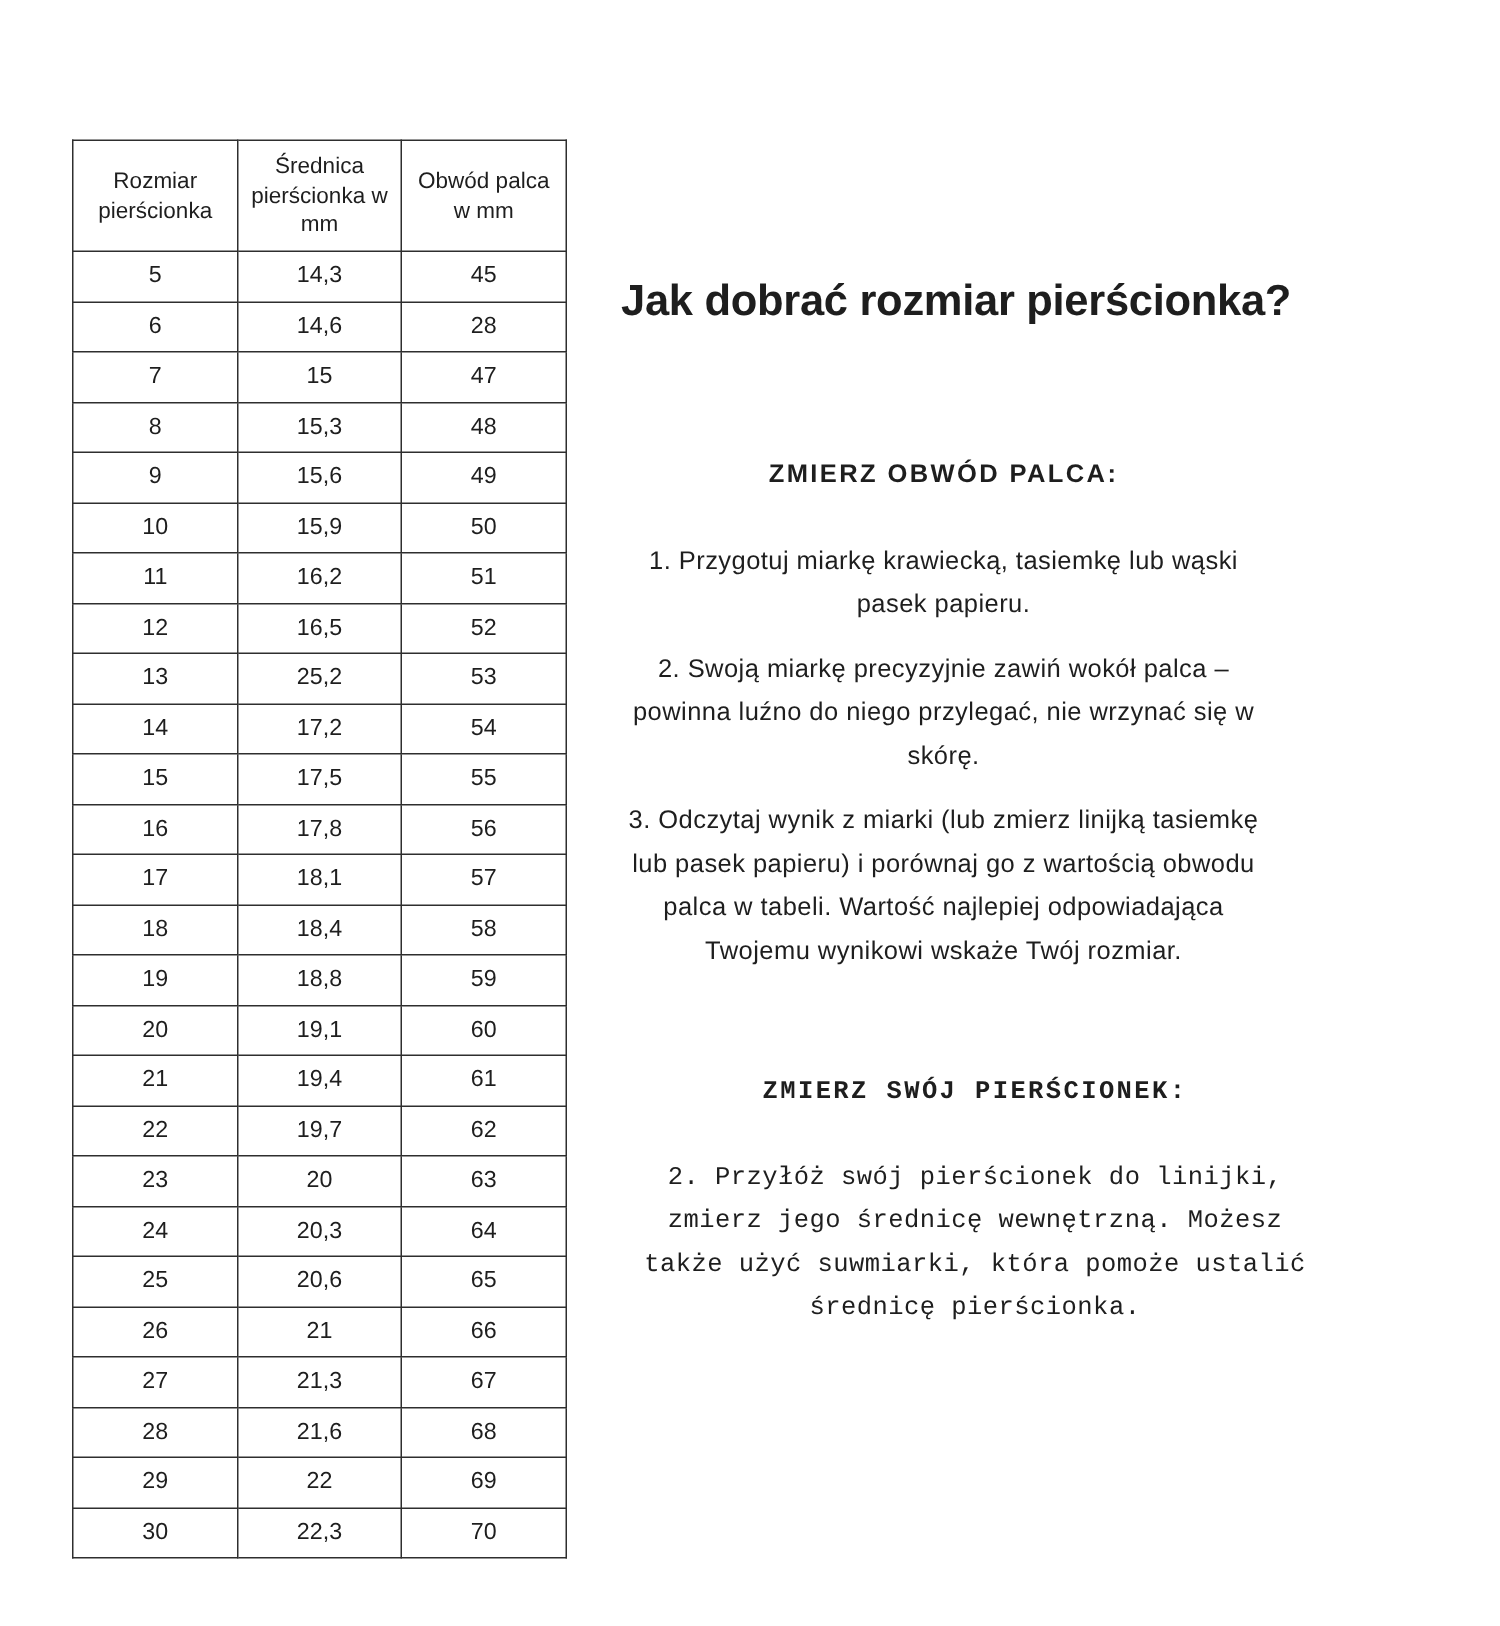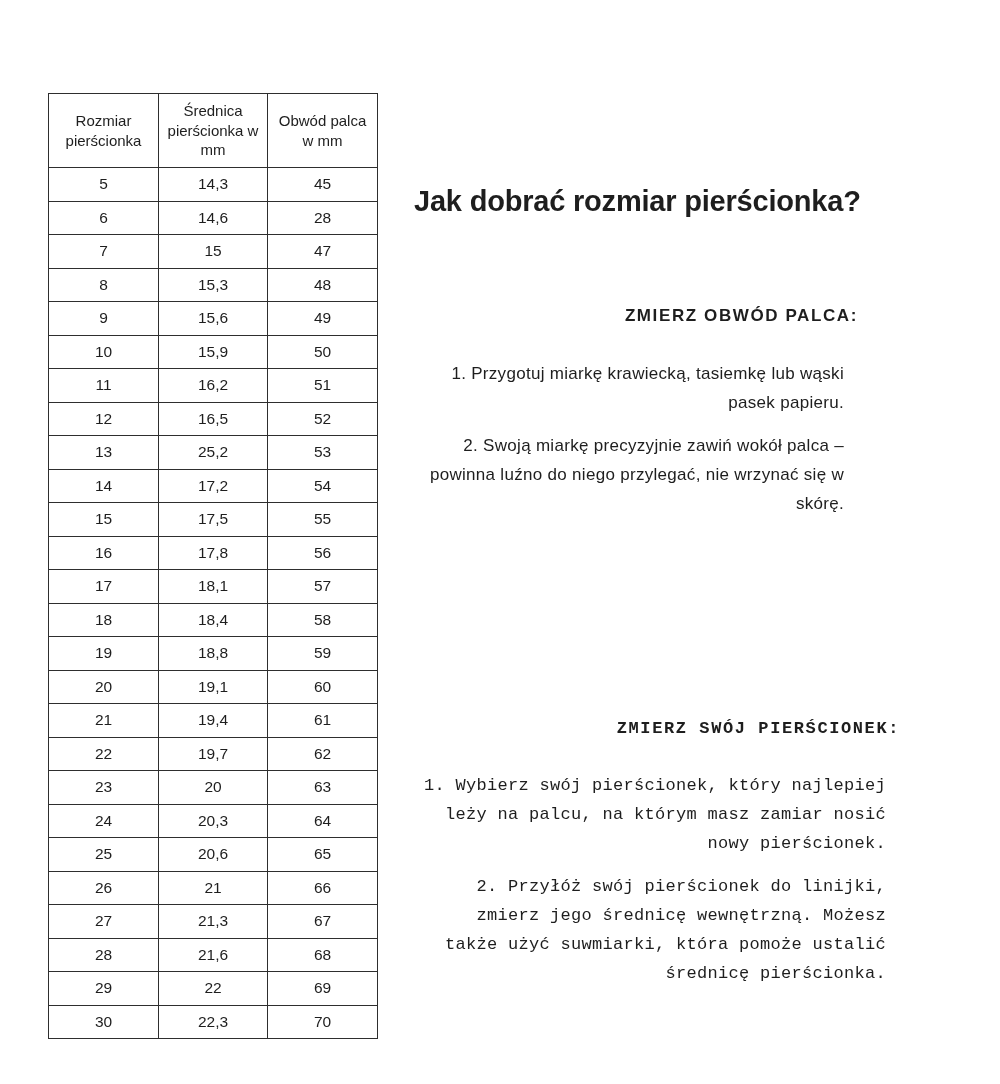--- a/index.html
+++ b/index.html
@@ -47,21 +47,21 @@
     left: 414px;
     top: 166px;
     width: 546px;
     font-size: 29px;
     font-weight: 700;
     letter-spacing: -0.2px;
     white-space: nowrap;
   }
   .section {
     position: absolute;
-    text-align: right;
+    text-align: center;
   }
   .section-1 { left: 400px; top: 306px; width: 458px; }
   .section-2 { left: 400px; top: 719px; width: 500px; font-family: Liberation Mono, monospace; }
   .section-heading {
     font-size: 17px;
     font-weight: 700;
     letter-spacing: 1.6px;
     margin: 0 0 33px 0;
   }
   .steps .step {
@@ -221,22 +221,22 @@
     </tbody>
 </table>
 
 <h1 class="page-title">Jak dobrać rozmiar pierścionka?</h1>
 
 <section class="section section-1">
   <h2 class="section-heading">ZMIERZ OBWÓD PALCA:</h2>
   <div class="steps">
       <p class="step">1. Przygotuj miarkę krawiecką, tasiemkę lub wąski pasek papieru.</p>
       <p class="step">2. Swoją miarkę precyzyjnie zawiń wokół palca – powinna luźno do niego przylegać, nie wrzynać się w skórę.</p>
+      <p class="step">3. Odczytaj wynik z miarki (lub zmierz linijką tasiemkę lub pasek papieru) i porównaj go z wartością obwodu palca w tabeli. Wartość najlepiej odpowiadająca Twojemu wynikowi wskaże Twój rozmiar.</p>
     </div>
 </section>
 
 <section class="section section-2">
   <h2 class="section-heading">ZMIERZ SWÓJ PIERŚCIONEK:</h2>
   <div class="steps">
-      <p class="step">1. Wybierz swój pierścionek, który najlepiej leży na palcu, na którym masz zamiar nosić nowy pierścionek.</p>
       <p class="step">2. Przyłóż swój pierścionek do linijki, zmierz jego średnicę wewnętrzną. Możesz także użyć suwmiarki, która pomoże ustalić średnicę pierścionka.</p>
     </div>
 </section>
 
 </body></html>

